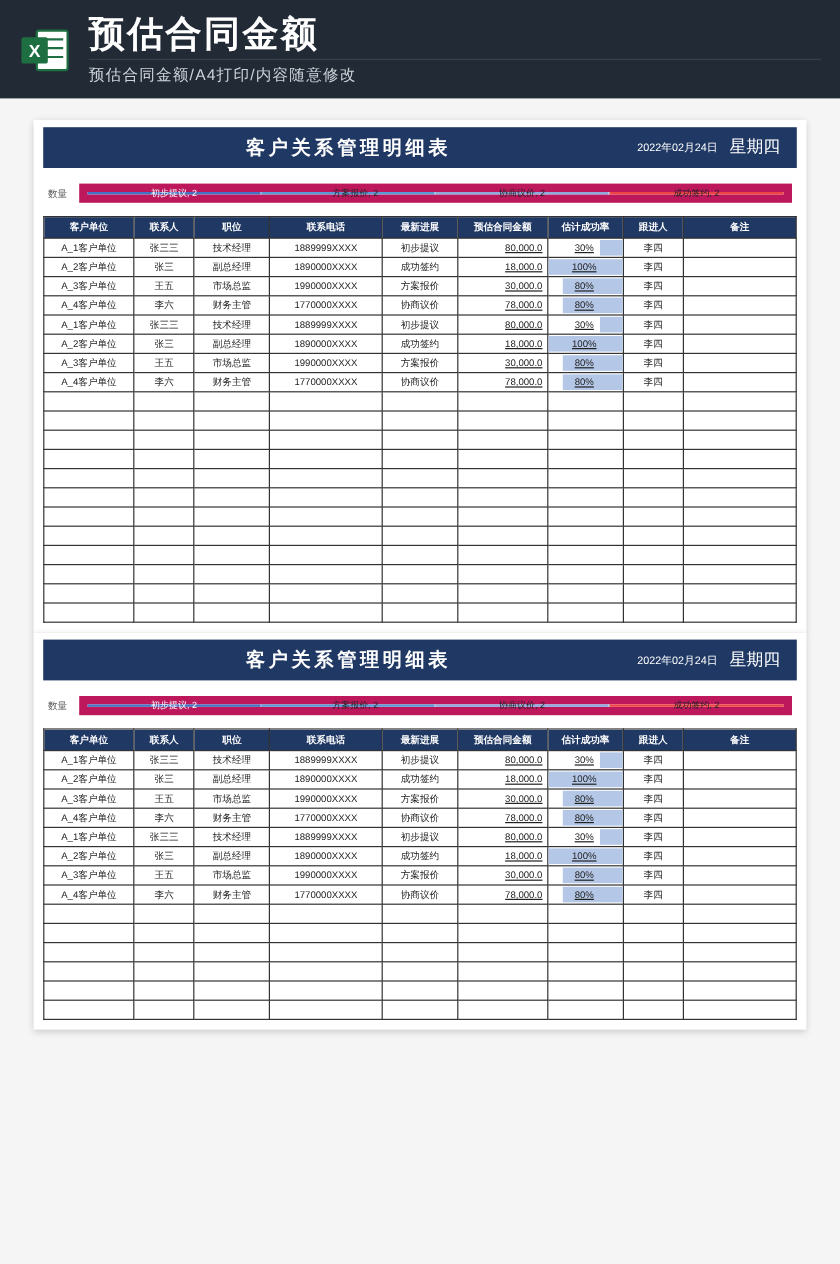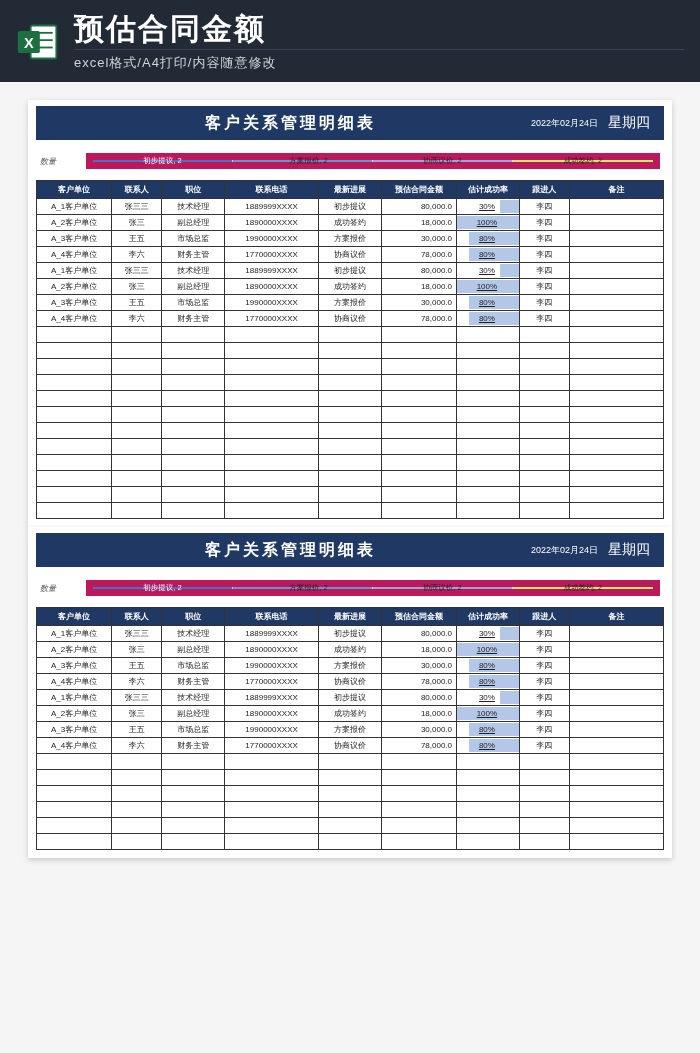--- a/index.html
+++ b/index.html
@@ -76,40 +76,40 @@
   }
   .title-date { font-size: 9px; margin-right: 10px; }
   .title-day { font-size: 14px; text-align: right; }
 
   .chart-row {
     display: flex;
     align-items: center;
     margin: 10px 4px 8px 4px;
     height: 22px;
   }
-  .chart-label { width: 46px; font-size: 8px; color: #555; font-style: italic; }
+  .chart-label { width: 26px; font-size: 8px; color: #555; }
   .chart-bar {
     flex: 1;
     display: flex;
     height: 16px;
     border: 7px solid #be185d;
   }
   .seg {
     display: flex;
     align-items: center;
     justify-content: center;
     font-size: 7.5px;
     color: #222;
     border-right: 1px solid rgba(255,255,255,.6);
   }
   .seg:last-child { border-right: none; }
   .seg.s1 { background: #4472c4; color: #fff; }
   .seg.s2 { background: #5b9bd5; padding-left: 12px; }
   .seg.s3 { background: #8faadc; }
-  .seg.s4 { background: #bef264; }
+  .seg.s4 { background: #ef4444; }
 
   table {
     width: 100%;
     border-collapse: collapse;
     table-layout: fixed;
   }
   th, td {
     border: 1px solid #333;
     height: 16px;
     padding: 0 2px;
@@ -117,21 +117,21 @@
     white-space: nowrap;
     text-align: center;
     font-size: 8px;
   }
   thead th {
     background: #1f3864;
     color: #fff;
     font-weight: 600;
     height: 18px;
   }
-  td.num { text-align: right; padding-right: 4px; }
+  td.num { text-align: right; padding-right: 4px; text-decoration: underline; }
   td.rate { position: relative; text-align: center; padding-right: 4px; text-decoration: underline; }
   .rate-bar {
     position: absolute;
     right: 0; top: 1px; bottom: 1px;
     background: #b4c7e7;
     z-index: 0;
   }
   .rate-text { position: relative; z-index: 1; }
 
   .col-unit   { width: 12%; }
@@ -153,21 +153,21 @@
       <rect x="16" y="6" width="28" height="36" rx="2" fill="#fff" stroke="#1d6f42" stroke-width="2"></rect>
       <line x1="22" y1="14" x2="40" y2="14" stroke="#1d6f42" stroke-width="2"></line>
       <line x1="22" y1="22" x2="40" y2="22" stroke="#1d6f42" stroke-width="2"></line>
       <line x1="22" y1="30" x2="40" y2="30" stroke="#1d6f42" stroke-width="2"></line>
       <rect x="2" y="12" width="24" height="24" rx="2" fill="#1d6f42"></rect>
       <text x="14" y="30" text-anchor="middle" fill="#fff" font-size="16" font-weight="700" font-family="Arial">X</text>
     </svg>
   </div>
   <div class="top-text">
     <div class="top-title">预估合同金额</div>
-    <div class="top-sub">excel格式/A4打印/内容随意修改</div>
+    <div class="top-sub">预估合同金额/A4打印/内容随意修改</div>
   </div>
 </div>
 
 <div class="sheets">
   <div class="sheet" id="sheet1">
       <div class="sheet-inner">
         <div class="title-row">
           <div class="title-center">客户关系管理明细表</div>
           <div class="title-date">2022年02月24日</div>
           <div class="title-day">星期四</div>

